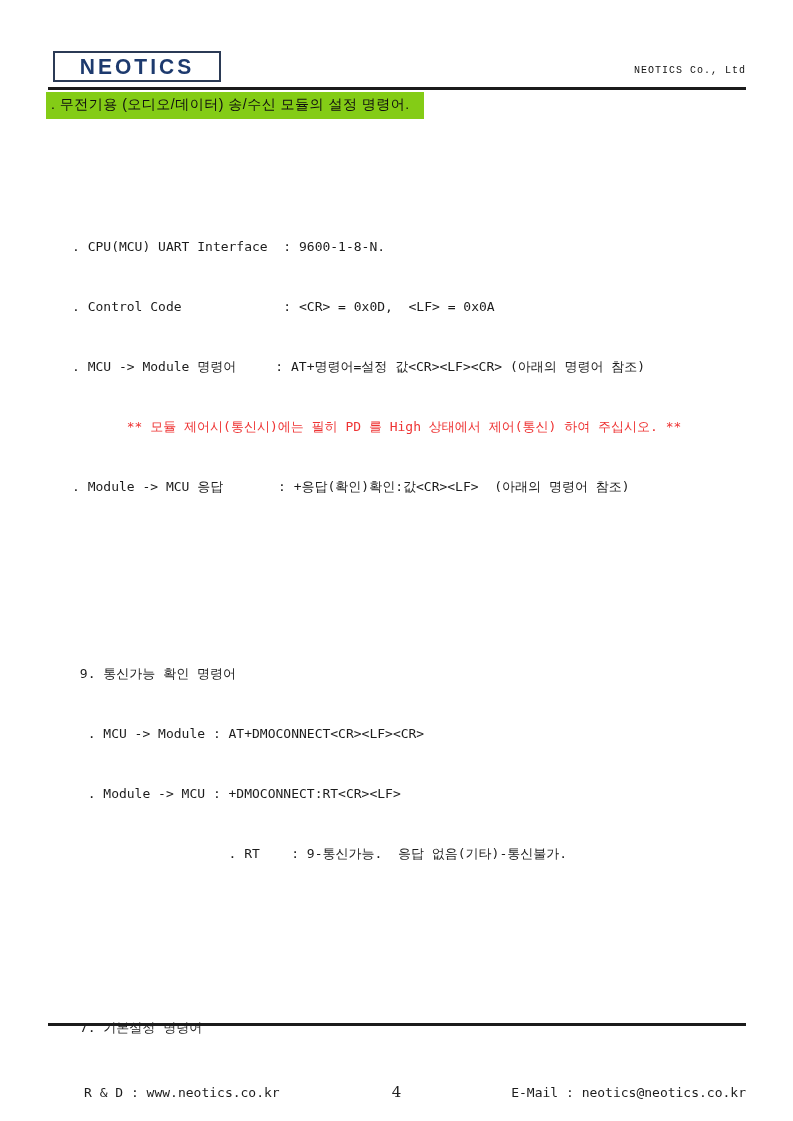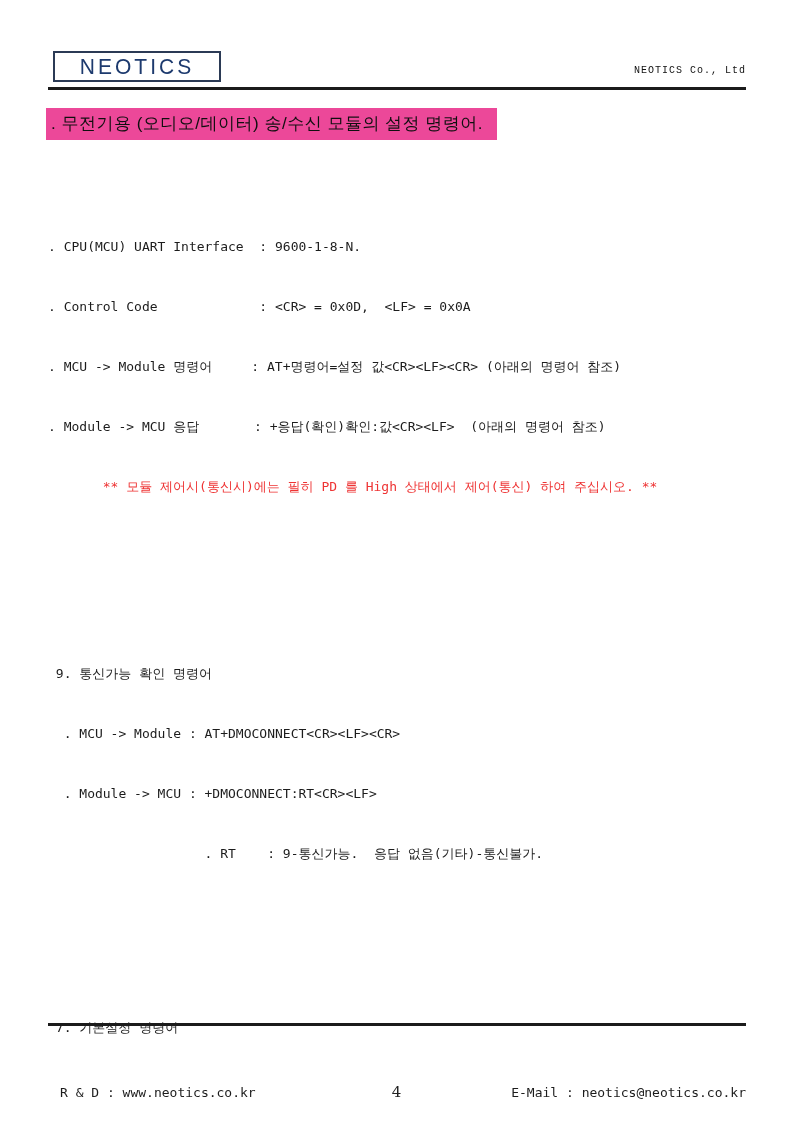--- a/index.html
+++ b/index.html
@@ -11,46 +11,46 @@
   }
   
   .logo-box {
     position:absolute; left:53px; top:51px; width:168px; height:31px;
     border:2px solid #2b3a55; background:#ffffff;
     display:flex; align-items:center; justify-content:center;
     box-sizing:border-box;
   }
   .logo-text {
     font-family:"Liberation Sans","DejaVu Sans",sans-serif;
-    font-weight:normal; font-size:21px; letter-spacing:3px;
+    font-weight:bold; font-size:21px; letter-spacing:3px;
     color:#1d3a6e; transform:scaleY(1.02);
   }
   .company {
     position:absolute; right:47px; top:65px;
     font-family:"Liberation Mono","DejaVu Sans Mono",monospace;
     font-size:10px; letter-spacing:1px; color:#111111; white-space:pre;
   }
   .header-rule {
     position:absolute; left:48px; right:47px; top:87px; height:0;
     border-top:3px solid #1b1b1b;
   }
   
   .doc-title {
-    position:absolute; left:46px; top:108px;
-    display:inline-block; background:#ec4899; color:#0f0f0f;
-    font-size:17px; letter-spacing:0.5px;
+    position:absolute; left:46px; top:92px;
+    display:inline-block; background:#84cc16; color:#0f0f0f;
+    font-size:14px; letter-spacing:0.5px;
     padding:4px 14px 5px 5px; white-space:pre;
   }
   
   .content {
     position:absolute; left:48px; top:157px; right:4px;
     font-family:"DejaVu Sans Mono","Liberation Mono",monospace;
     font-size:13px; line-height:20px; white-space:pre; color:#1c1c1c;
   }
-  .ln { min-height:20px; }
+  .ln { min-height:20px;margin-left:24px; }
   .warning { color:#ee3333; }
   .sec { margin-top:14px; }
   .sec-first { margin-top:27px; }
   
   .footer-rule {
     position:absolute; left:48px; right:47px; top:1023px; height:0;
     border-top:3px solid #1b1b1b;
   }
   .footer {
     position:absolute; left:60px; right:47px; top:1035px;
@@ -75,22 +75,22 @@
   <div class="company">NEOTICS Co., Ltd</div>
   <div class="header-rule"></div>
 
   <div class="doc-title">. 무전기용 (오디오/데이터) 송/수신 모듈의 설정 명령어.</div>
 
   <div class="content">
     <div>
       <div class="ln">. CPU(MCU) UART Interface  : 9600-1-8-N.</div>
       <div class="ln">. Control Code             : &lt;CR&gt; = 0x0D,  &lt;LF&gt; = 0x0A</div>
       <div class="ln">. MCU -&gt; Module 명령어     : AT+명령어=설정 값&lt;CR&gt;&lt;LF&gt;&lt;CR&gt; (아래의 명령어 참조)</div>
+      <div class="ln warning">       ** 모듈 제어시(통신시)에는 필히 PD 를 High 상태에서 제어(통신) 하여 주십시오. **</div>
       <div class="ln">. Module -&gt; MCU 응답       : +응답(확인)확인:값&lt;CR&gt;&lt;LF&gt;  (아래의 명령어 참조)</div>
-      <div class="ln warning">       ** 모듈 제어시(통신시)에는 필히 PD 를 High 상태에서 제어(통신) 하여 주십시오. **</div>
     </div>
 
     <div class="sec sec-first">
       <div class="ln"> 9. 통신가능 확인 명령어</div>
       <div class="ln">  . MCU -&gt; Module : AT+DMOCONNECT&lt;CR&gt;&lt;LF&gt;&lt;CR&gt;</div>
       <div class="ln">  . Module -&gt; MCU : +DMOCONNECT:RT&lt;CR&gt;&lt;LF&gt;</div>
       <div class="ln">                    . RT    : 9-통신가능.  응답 없음(기타)-통신불가.</div>
     </div>
 
     <div class="sec">

